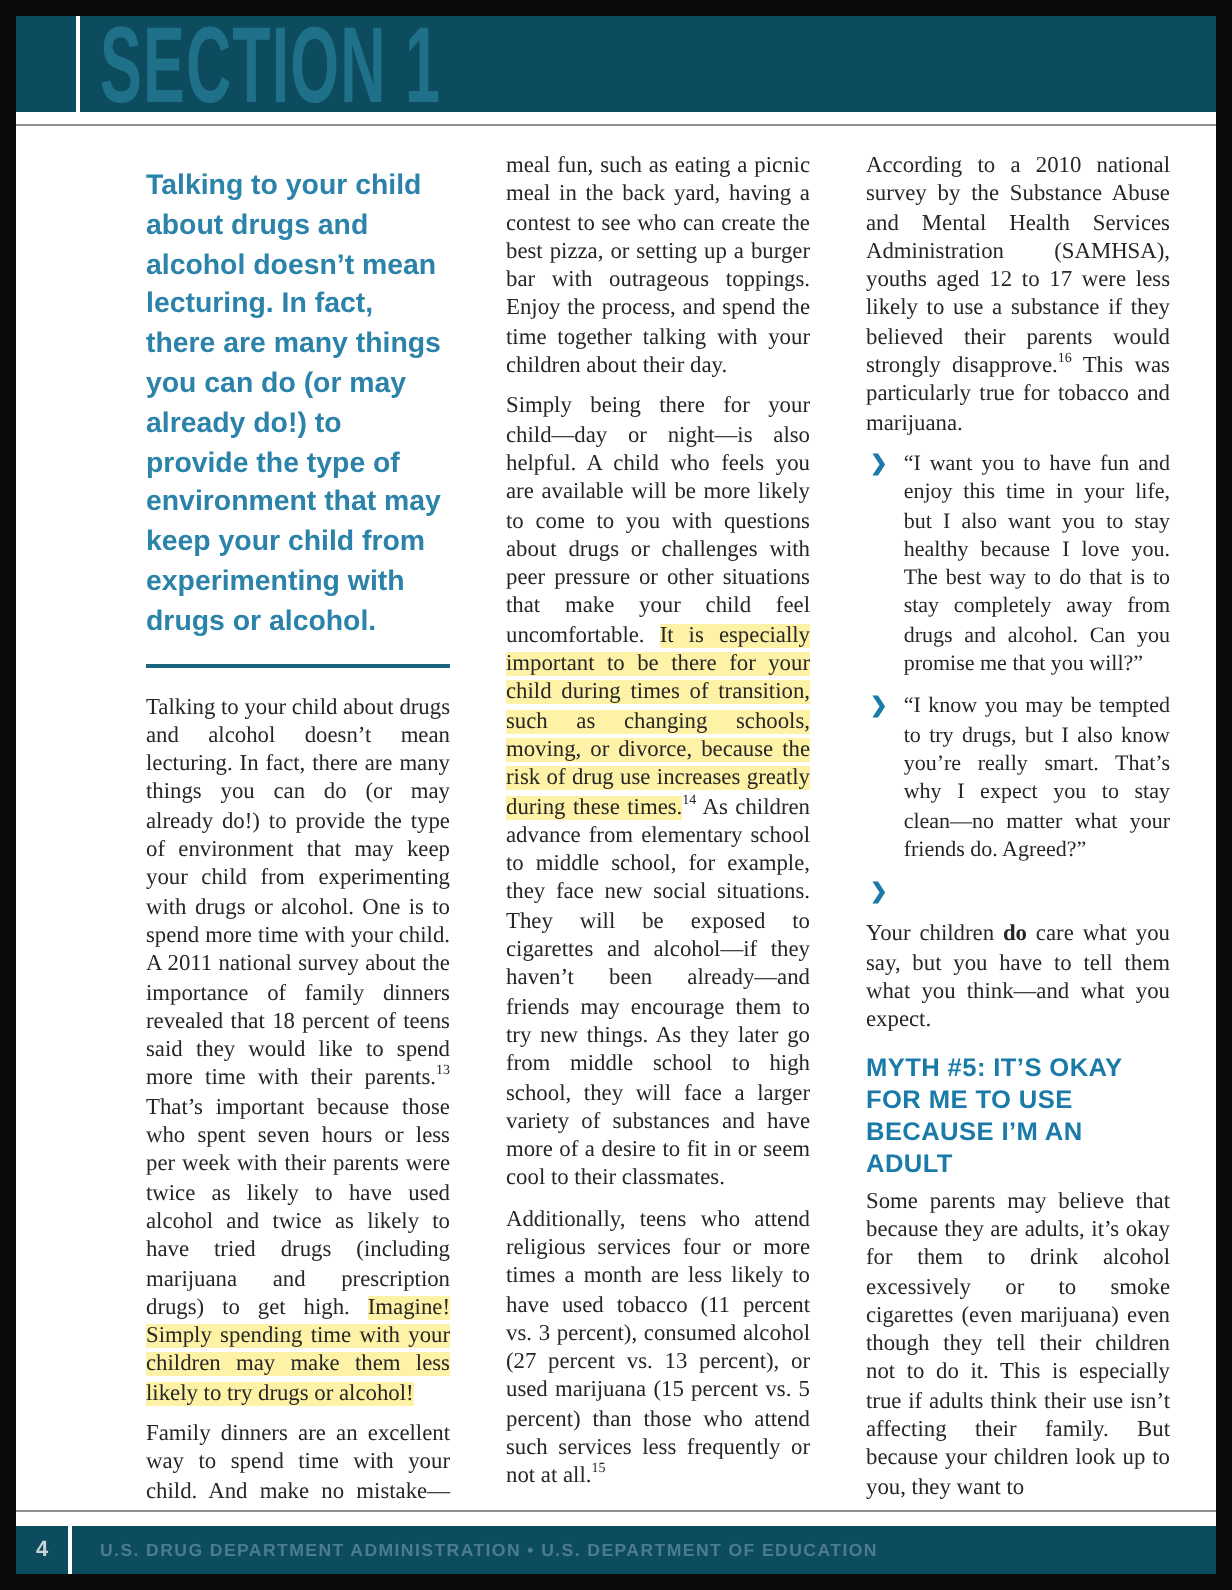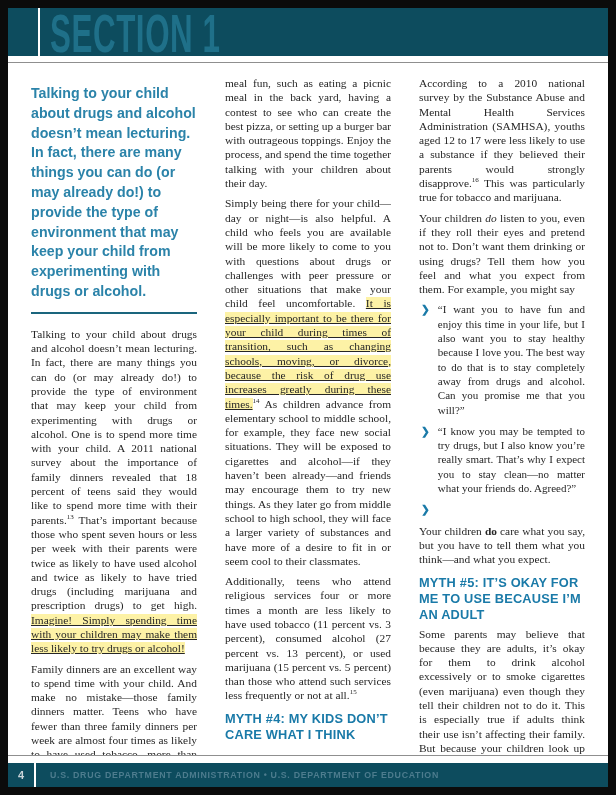--- a/index.html
+++ b/index.html
@@ -15,40 +15,40 @@
   .band-divider { width:2px; background:#ffffff; }
   .band-title-wrap { flex:1; overflow:hidden;border-radius:13px; }
   .section-title { font-family:"Liberation Sans", sans-serif; font-weight:bold;
            font-size:54px; line-height:50px; color:var(--band-text,#1f7089);
            transform:scaleX(0.58); transform-origin:left center; white-space:nowrap;
            letter-spacing:1px; margin-left:10px; }
 
   .rule-top { border-bottom:1px solid #8f8f8f; margin-top:6px; flex:0 0 auto; }
 
   
-  .content { flex:1 1 auto; overflow:hidden; display:flex; gap:28px; padding:13px 23px 0 23px; }
+  .content { flex:1 1 auto; overflow:hidden; display:flex; gap:28px; padding:13px 23px 0 23px;margin-left:42px; }
   .col { flex:1 1 0; min-width:0; }
 
   .intro { font-family:"Liberation Sans", sans-serif; font-weight:bold;
            font-size:14.2px; line-height:19.8px; color:var(--intro-blue,#2b83a9);
            margin:8px 0 10px 0; }
   .intro-rule { border-top:2px solid #1a657d; margin:4px 0 13px 0; }
 
   .body-para { font-size:11.4px; line-height:14.3px; color:#262626;
            text-align:justify; margin:0 0 6px 0; }
   .myth-heading { font-family:"Liberation Sans", sans-serif; font-weight:bold;
            font-size:12.8px; line-height:16px; color:var(--heading-blue,#1a7aa8);
            margin:8px 0 4px 0; letter-spacing:0.2px; }
   .bullet { display:flex; gap:8px; margin:0 0 7px 0; padding-left:2px; }
   .bullet-marker { font-family:"Liberation Sans", sans-serif; font-weight:bold;
            font-size:10.5px; line-height:14.3px; color:var(--heading-blue,#1a7aa8); flex:0 0 auto; }
   .bullet-text { flex:1; font-size:11px; line-height:14.3px; color:#262626;
            text-align:justify; }
 
-  .run-hl  { background:var(--highlight,#fdf2a6);text-decoration:underline; }
+  .run-hl  { background:var(--highlight,#fdf2a6); }
   .run-i   { font-style:italic; }
   .run-b   { font-weight:bold; }
   .run-sup { vertical-align:super; font-size:7px; line-height:0; }
 
   
   .rule-bottom { border-top:1px solid #8f8f8f; margin-bottom:7px; flex:0 0 auto; }
   .footer { height:24px; background:var(--band,#0d4c5e); display:flex; flex:0 0 auto; }
   .footer-num { width:26px; display:flex; align-items:center; justify-content:center;
            color:#c9d3d8; font-family:"Liberation Sans", sans-serif; font-weight:bold; font-size:11px; }
   .footer-divider { width:2px; background:#ffffff; }
@@ -85,21 +85,20 @@
         <div>
             <p class="body-para"><span class="run-t">meal fun, such as eating a picnic meal in the back yard, having a contest to see who can create the best pizza, or setting up a burger bar with outrageous toppings. Enjoy the process, and spend the time together talking with your children about their day.</span></p>
             <p class="body-para"><span class="run-t">Simply being there for your child—day or night—is also helpful. A child who feels you are available will be more likely to come to you with questions about drugs or challenges with peer pressure or other situations that make your child feel uncomfortable. </span><span class="run-hl">It is especially important to be there for your child during times of transition, such as changing schools, moving, or divorce, because the risk of drug use increases greatly during these times.</span><span class="run-sup">14</span><span class="run-t"> As children advance from elementary school to middle school, for example, they face new social situations. They will be exposed to cigarettes and alcohol—if they haven’t been already—and friends may encourage them to try new things. As they later go from middle school to high school, they will face a larger variety of substances and have more of a desire to fit in or seem cool to their classmates.</span></p>
             <p class="body-para"><span class="run-t">Additionally, teens who attend religious services four or more times a month are less likely to have used tobacco (11 percent vs. 3 percent), consumed alcohol (27 percent vs. 13 percent), or used marijuana (15 percent vs. 5 percent) than those who attend such services less frequently or not at all.</span><span class="run-sup">15</span></p>
             <h3 class="myth-heading">MYTH #4: MY KIDS DON’T CARE WHAT I THINK</h3>
           </div>
       </div>
       <div class="col">
         <div>
             <p class="body-para"><span class="run-t">According to a 2010 national survey by the Substance Abuse and Mental Health Services Administration (SAMHSA), youths aged 12 to 17 were less likely to use a substance if they believed their parents would strongly disapprove.</span><span class="run-sup">16</span><span class="run-t"> This was particularly true for tobacco and marijuana.</span></p>
-            <p class="body-para"><span class="run-t">Your children </span><span class="run-i">do</span><span class="run-t"> listen to you, even if they roll their eyes and pretend not to. Don’t want them drinking or using drugs? Tell them how you feel and what you expect from them. For example, you might say</span></p>
             <div class="bullet">
               <span class="bullet-marker">❯</span>
               <p class="bullet-text"><span class="run-t">“I want you to have fun and enjoy this time in your life, but I also want you to stay healthy because I love you. The best way to do that is to stay completely away from drugs and alcohol. Can you promise me that you will?”</span></p>
             </div>
             <div class="bullet">
               <span class="bullet-marker">❯</span>
               <p class="bullet-text"><span class="run-t">“I know you may be tempted to try drugs, but I also know you’re really smart. That’s why I expect you to stay clean—no matter what your friends do. Agreed?”</span></p>
             </div>
             <div class="bullet">
               <span class="bullet-marker">❯</span>

